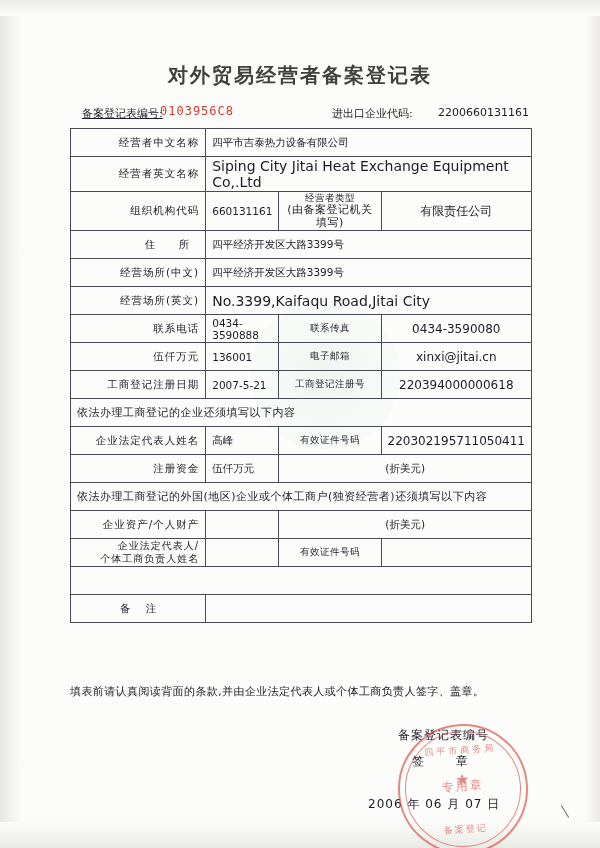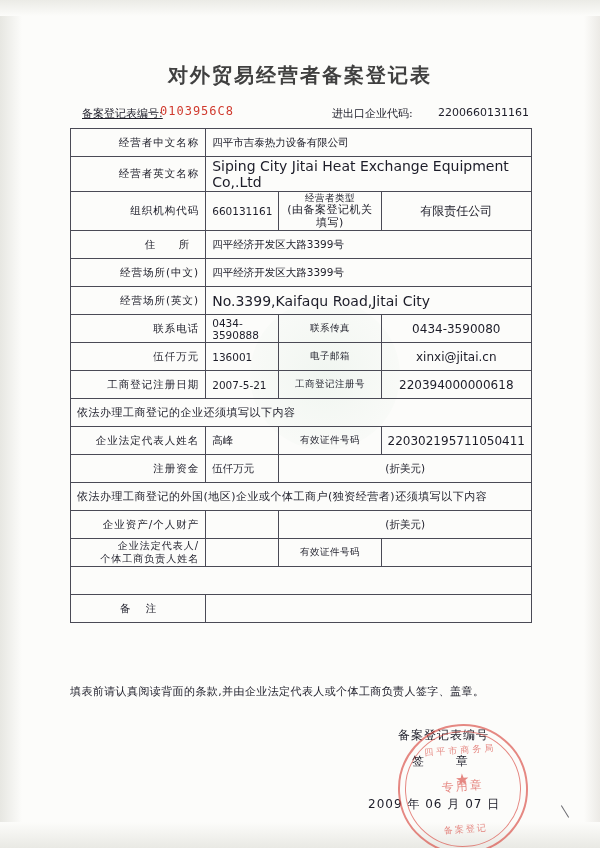--- a/index.html
+++ b/index.html
@@ -356,21 +356,21 @@
     </table>
 
   <div class="footnote">填表前请认真阅读背面的条款,并由企业法定代表人或个体工商负责人签字、盖章。</div>
 
   <div class="sign-block">
     <div>备案登记表编号</div>
     <div class="sign-line2">签 章</div>
   </div>
 
   <div class="date-line">
-    <span class="num">2009</span>
+    <span class="num">2006</span>
     <span>年</span>
     <span class="num">06</span>
     <span>月</span>
     <span class="num">07</span>
     <span>日</span>
   </div>
 
   <div class="stamp">
     <div class="stamp-inner"></div>
     <div class="stamp-text">四平市商务局</div>

